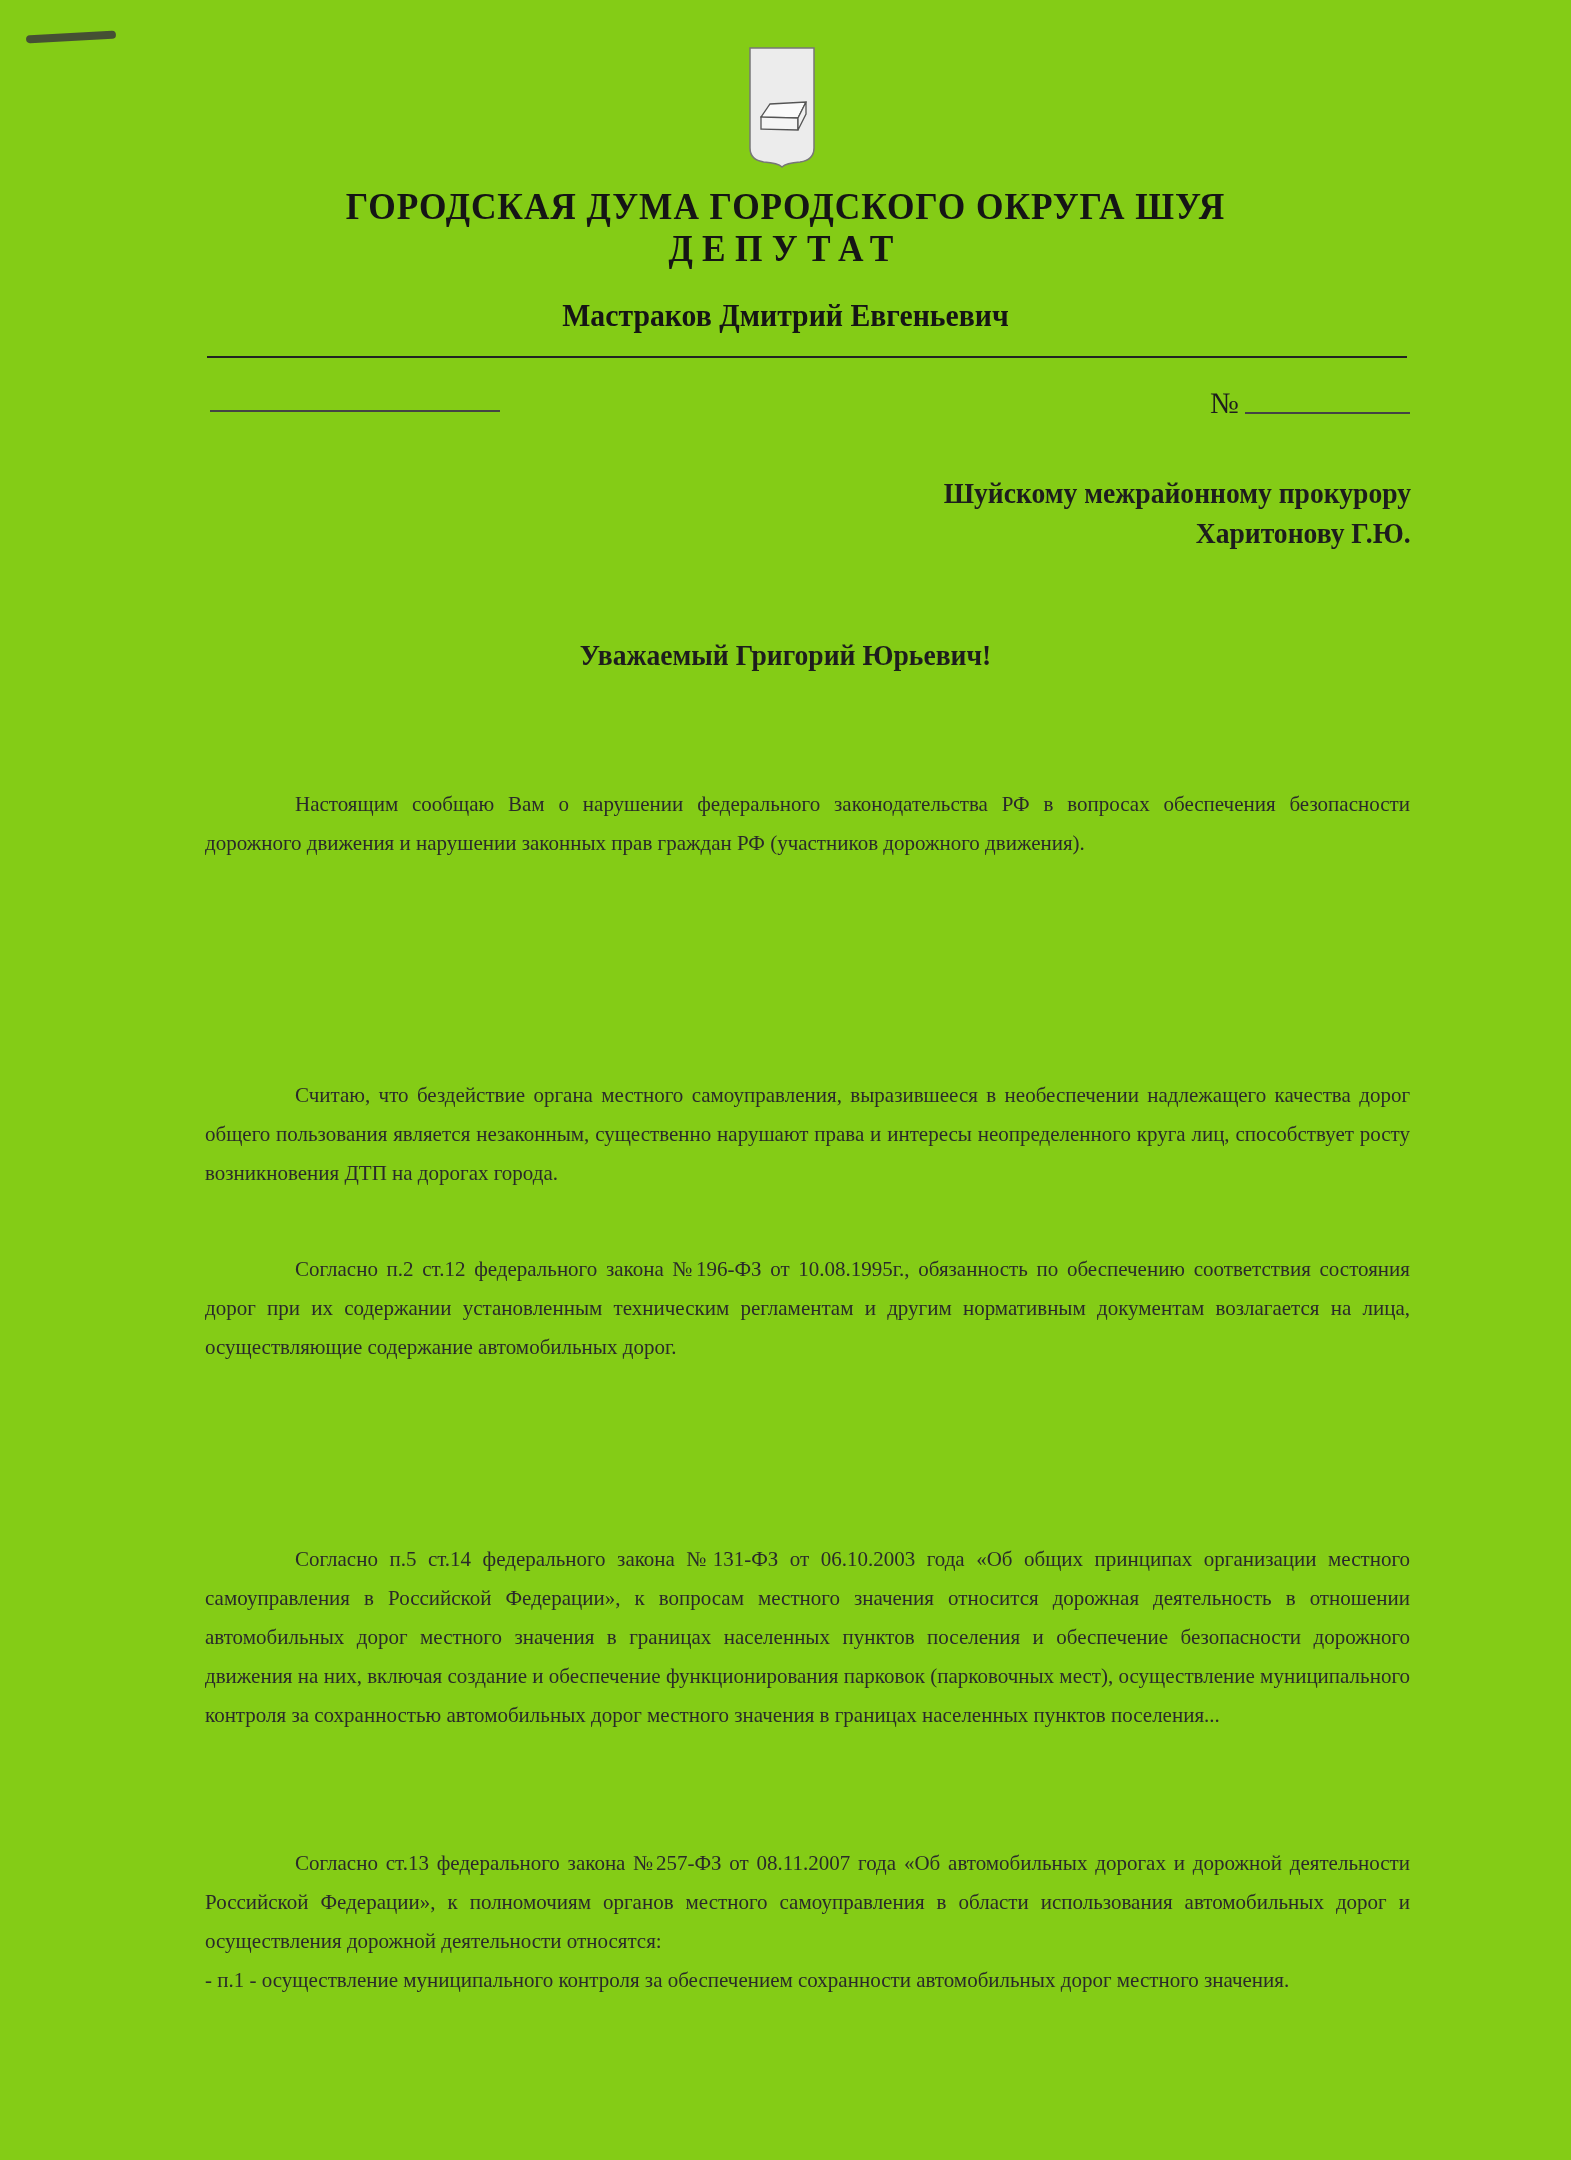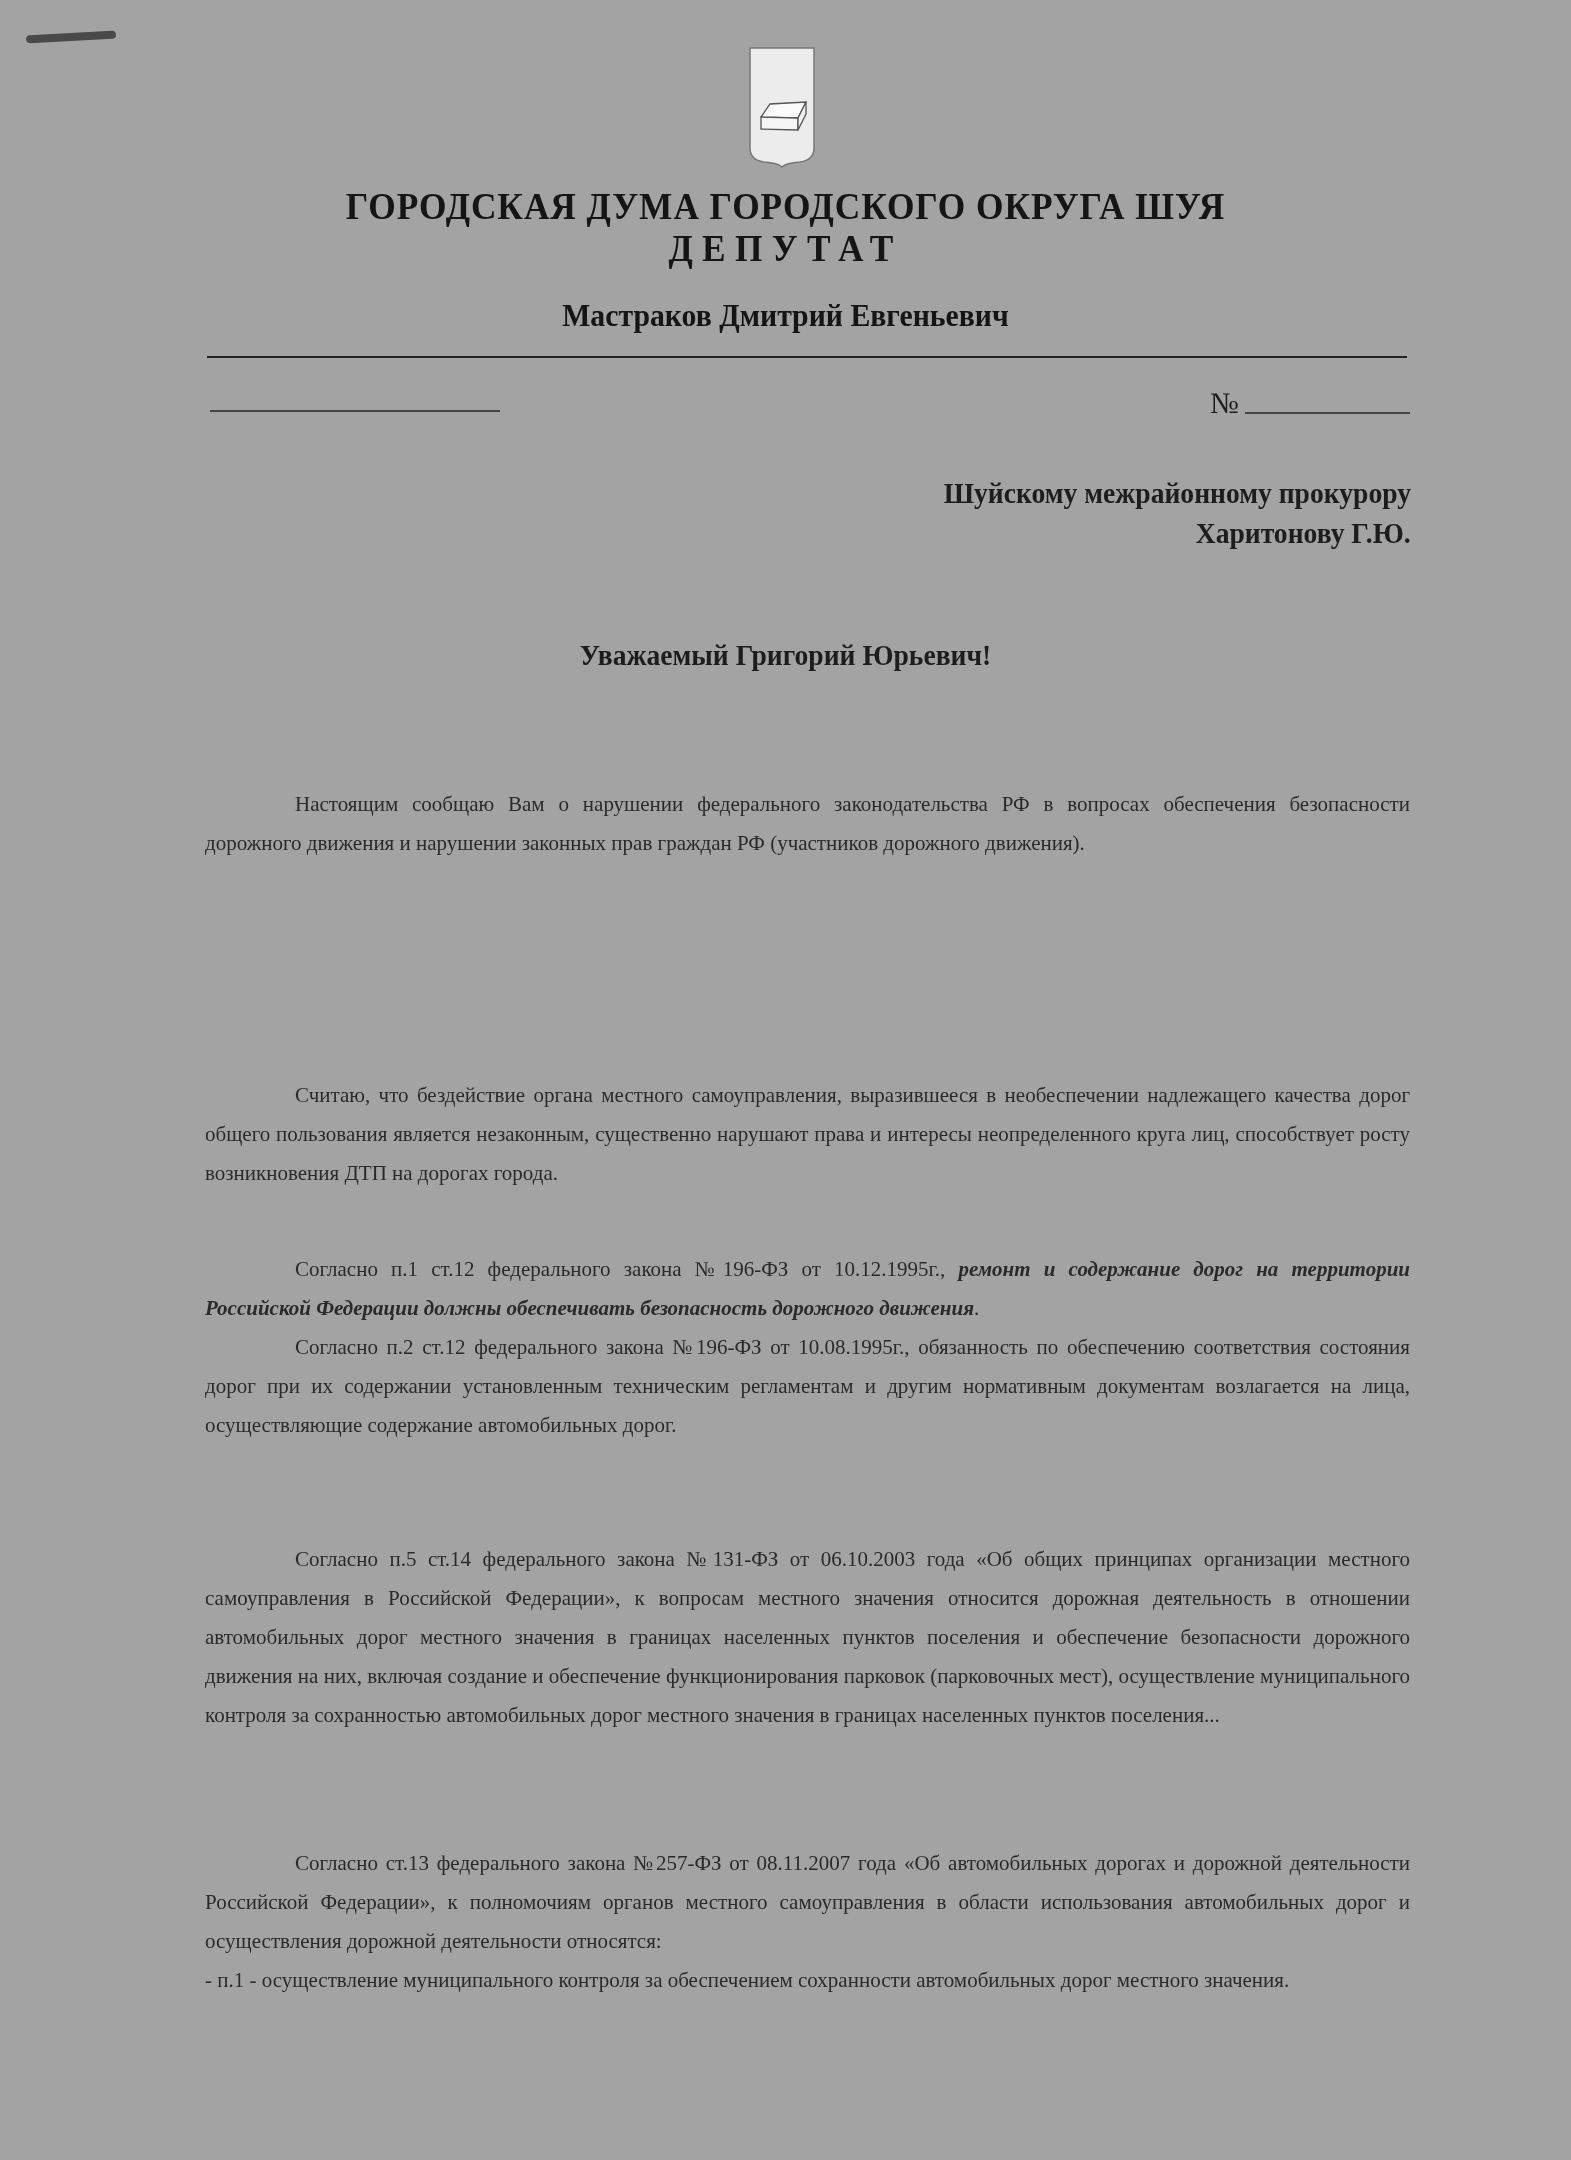--- a/index.html
+++ b/index.html
@@ -1,18 +1,18 @@
 <!DOCTYPE html>
 <html><head>
 <meta charset="utf-8">
 <style>
   html, body { margin: 0; padding: 0; background: #ffffff; }
   body { width: 1571px; height: 2160px; position: relative; overflow: hidden;
          font-family: "Liberation Serif", serif; color: #1d1d1d; }
-  .page { position: absolute; left: 0; top: 0; width: 1571px; height: 2160px; background: #a3a3a3; }
+  .page { position: absolute; left: 0; top: 0; width: 1571px; height: 2160px; background: #84cc16; }
   .mark { position: absolute; left: 26px; top: 33px; width: 90px; height: 8px; background: #3a3a3a;
           border-radius: 4px; transform: rotate(-3deg); opacity: 0.85; }
   .emblem { position: absolute; left: 748px; top: 24px; width: 68px; height: 144px; }
   .hdr { position: absolute; left: 0; width: 1571px; text-align: center; font-weight: bold;
          font-family: "Liberation Serif", serif; color: #151515; }
   .h1 { top: 184px; font-size: 38px; letter-spacing: 1px; transform: scaleX(0.93); transform-origin: center; }
   .h2 { top: 226px; font-size: 38px; letter-spacing: 10px; transform: scaleX(0.93); }
   .h3 { top: 297px; font-size: 32px; transform: scaleX(0.93); }
   .rule { position: absolute; left: 207px; top: 356px; width: 1200px; height: 2px; background: #222; }
   .date-line { position: absolute; left: 210px; top: 410px; width: 290px; height: 2px; background: #444; }
@@ -65,21 +65,20 @@
 
   <div class="body p1">
     <p>Настоящим сообщаю Вам о нарушении федерального законодательства РФ в вопросах обеспечения безопасности дорожного движения и нарушении законных прав граждан РФ (участников дорожного движения).</p>
   </div>
 
   <div class="body p3">
     <p>Считаю, что бездействие органа местного самоуправления, выразившееся в необеспечении надлежащего качества дорог общего пользования является незаконным, существенно нарушают права и интересы неопределенного круга лиц, способствует росту возникновения ДТП на дорогах города.</p>
   </div>
 
   <div class="body p4">
-    <p><span>Согласно п.1 ст.12 федерального закона №196-ФЗ от 10.12.1995г., </span><span class="bi">ремонт и содержание дорог на территории Российской Федерации должны обеспечивать безопасность дорожного движения</span><span>.</span></p>
     <p><span>Согласно п.2 ст.12 федерального закона №196-ФЗ от 10.08.1995г., </span><span class="it">обязанность по обеспечению соответствия состояния дорог при их содержании установленным техническим регламентам и другим нормативным документам возлагается на лица, осуществляющие содержание автомобильных дорог.</span></p>
   </div>
 
   <div class="body p5">
     <p><span>Согласно п.5 ст.14 федерального закона №131-ФЗ от 06.10.2003 года «Об общих принципах организации местного самоуправления в Российской Федерации», к вопросам местного значения относится </span><span class="it">дорожная деятельность в отношении автомобильных дорог местного значения в границах населенных пунктов поселения и обеспечение безопасности дорожного движения на них, включая создание и обеспечение функционирования парковок (парковочных мест), осуществление муниципального контроля за сохранностью автомобильных дорог местного значения в границах населенных пунктов поселения...</span></p>
   </div>
 
   <div class="body p6">
     <p><span>Согласно ст.13 федерального закона №257-ФЗ от 08.11.2007 года «Об автомобильных дорогах и дорожной деятельности Российской Федерации», </span><span class="it">к полномочиям органов местного самоуправления в области использования автомобильных дорог и осуществления дорожной деятельности относятся:</span></p>
     <p class="list"><span>- п.1 - </span><span class="it">осуществление муниципального контроля за обеспечением сохранности автомобильных дорог местного значения.</span></p>

